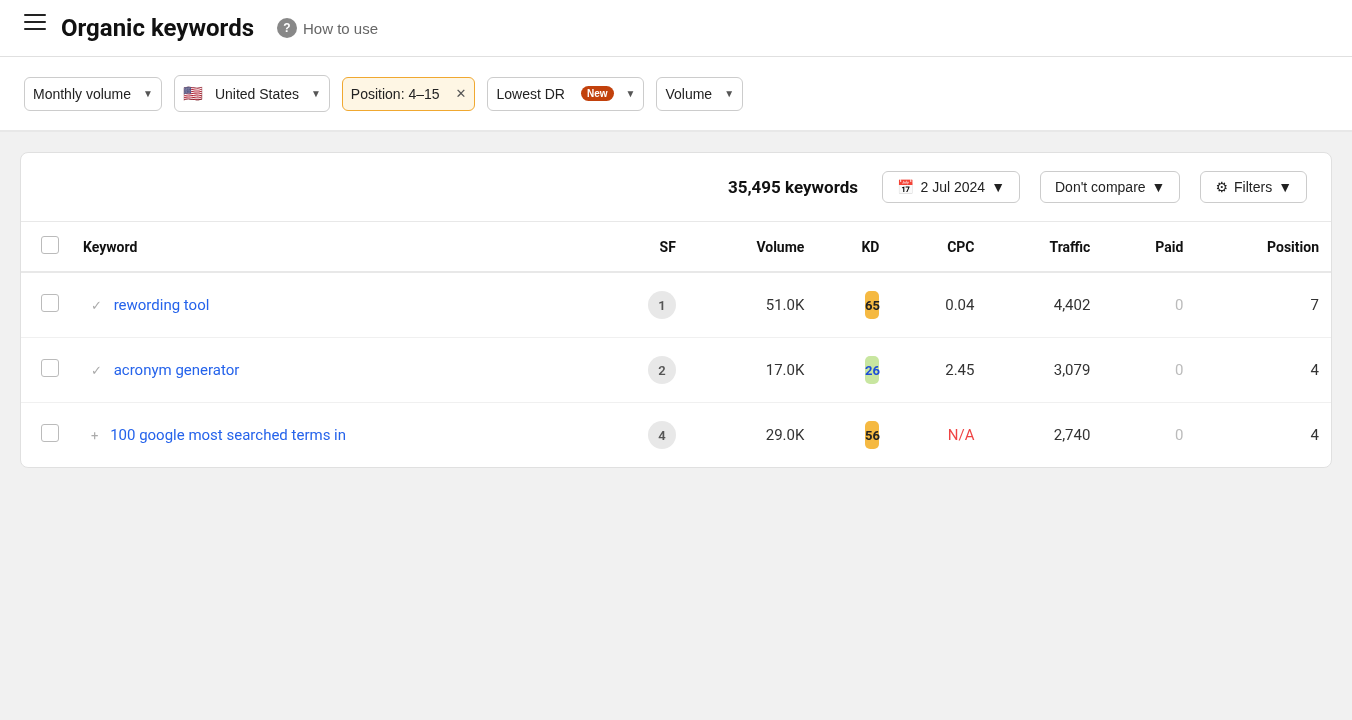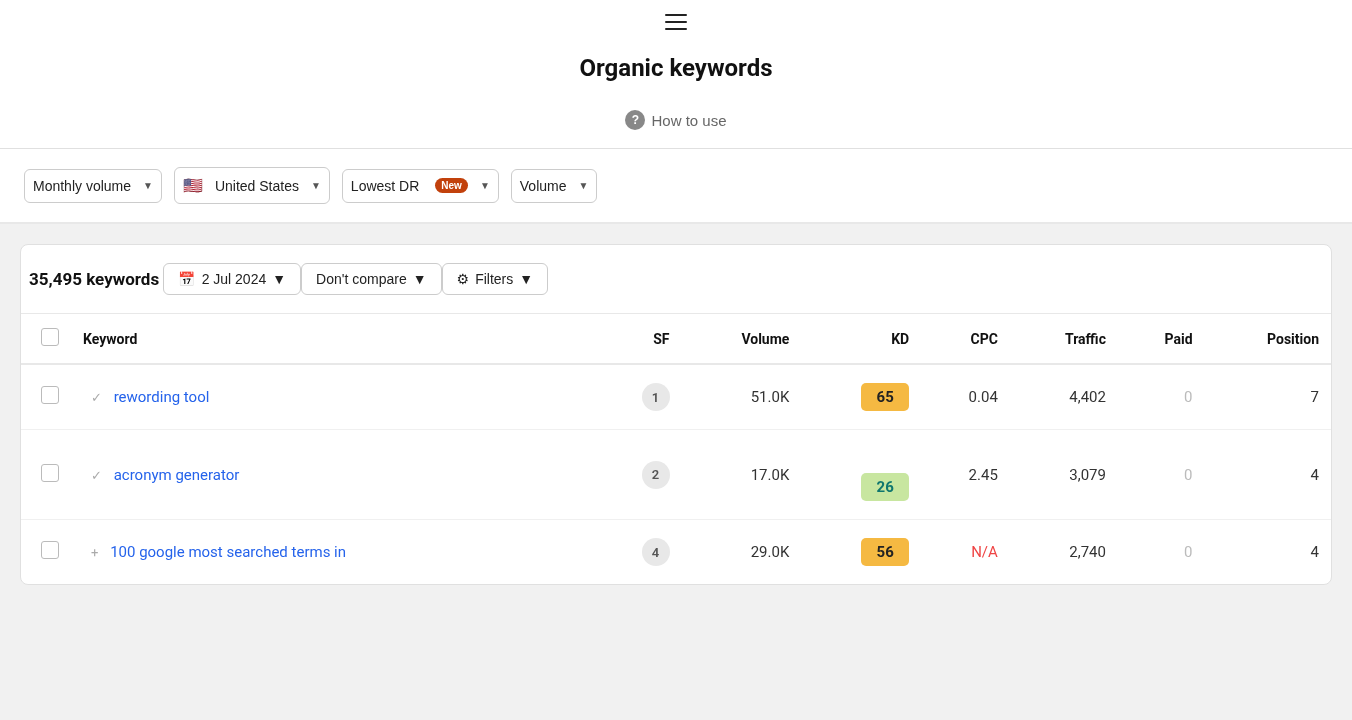--- a/index.html
+++ b/index.html
@@ -8,24 +8,23 @@
       background: #f1f1f1;
       color: #222;
       font-size: 15px;
     }
 
     
     .header {
       background: #fff;
       padding: 14px 24px;
       display: flex;
-      align-items: center;
-      gap: 24px;
+      align-items: flex-start;
+      gap: 15px;
       border-bottom: 1px solid #e0e0e0;
-      flex-direction: column;
     }
     .hamburger-icon {
       display: flex; flex-direction: column; gap: 5px; cursor: pointer;
     }
     .hamburger-icon span {
       display: block; width: 22px; height: 2px; background: #222; border-radius: 2px;
     }
     .page-title {
       font-size: 24px;
       font-weight: 700;
@@ -77,25 +76,26 @@
     .content-area {
       background: #fff;
       margin: 20px 20px 0;
       border-radius: 8px;
       border: 1px solid #e0e0e0;
       overflow: hidden;
     }
 
     
     .toolbar {
-      padding: 18px 8px;
+      padding: 18px 24px;
       display: flex;
       align-items: center;
-      gap: 0;
+      gap: 20px;
       border-bottom: 1px solid #e8e8e8;
+      justify-content: flex-end;
     }
     .keywords-count {
       font-size: 17px;
       font-weight: 700;
       color: #111;
       margin-right: 4px;
     }
     .toolbar-btn {
       display: flex; align-items: center; gap: 6px;
       border: 1.5px solid #ccc; border-radius: 6px;
@@ -154,25 +154,25 @@
     }
 
     .sf-badge {
       display: inline-flex; align-items: center; justify-content: center;
       width: 28px; height: 28px; border-radius: 50%;
       background: #e8e8e8; color: #555; font-size: 13px; font-weight: 600;
     }
 
     .kd-badge {
       display: inline-flex; align-items: center; justify-content: center;
-      width: 48px; height: 28px; border-radius: 5px;
-      font-size: 15px; font-weight: 700; color: #333;
+      width: 14px; height: 28px; border-radius: 5px;
+      font-size: 13px; font-weight: 700; color: #333;
     }
     .kd-orange { background: #f5b942; color: #222; }
-    .kd-green  { background: #c8e6a0; color: #0f766e; margin-top: 25px; }
+    .kd-green  { background: #c8e6a0; color: #1d4ed8; }
 
     .paid-val { color: #bbb; }
     .cpc-na { color: #ef4444; }
 
     
     .arrow-wrapper {
       position: relative;
       height: 0;
       overflow: visible;
     }
@@ -217,20 +217,24 @@
     <span>Monthly volume</span>
     <span class="chevron">▼</span>
   </button>
 
   <button class="filter-btn">
     <span class="flag-emoji">🇺🇸</span>
     <span>United States</span>
     <span class="chevron">▼</span>
   </button>
 
+  <button class="filter-btn filter-btn-active">
+    <span>Position: 4–15</span>
+    <span class="close-x">✕</span>
+  </button>
 
   <button class="filter-btn">
     <span>Lowest DR</span>
     <span class="new-badge">New</span>
     <span class="chevron">▼</span>
   </button>
 
   <button class="filter-btn">
     <span>Volume</span>
     <span class="chevron">▼</span>

